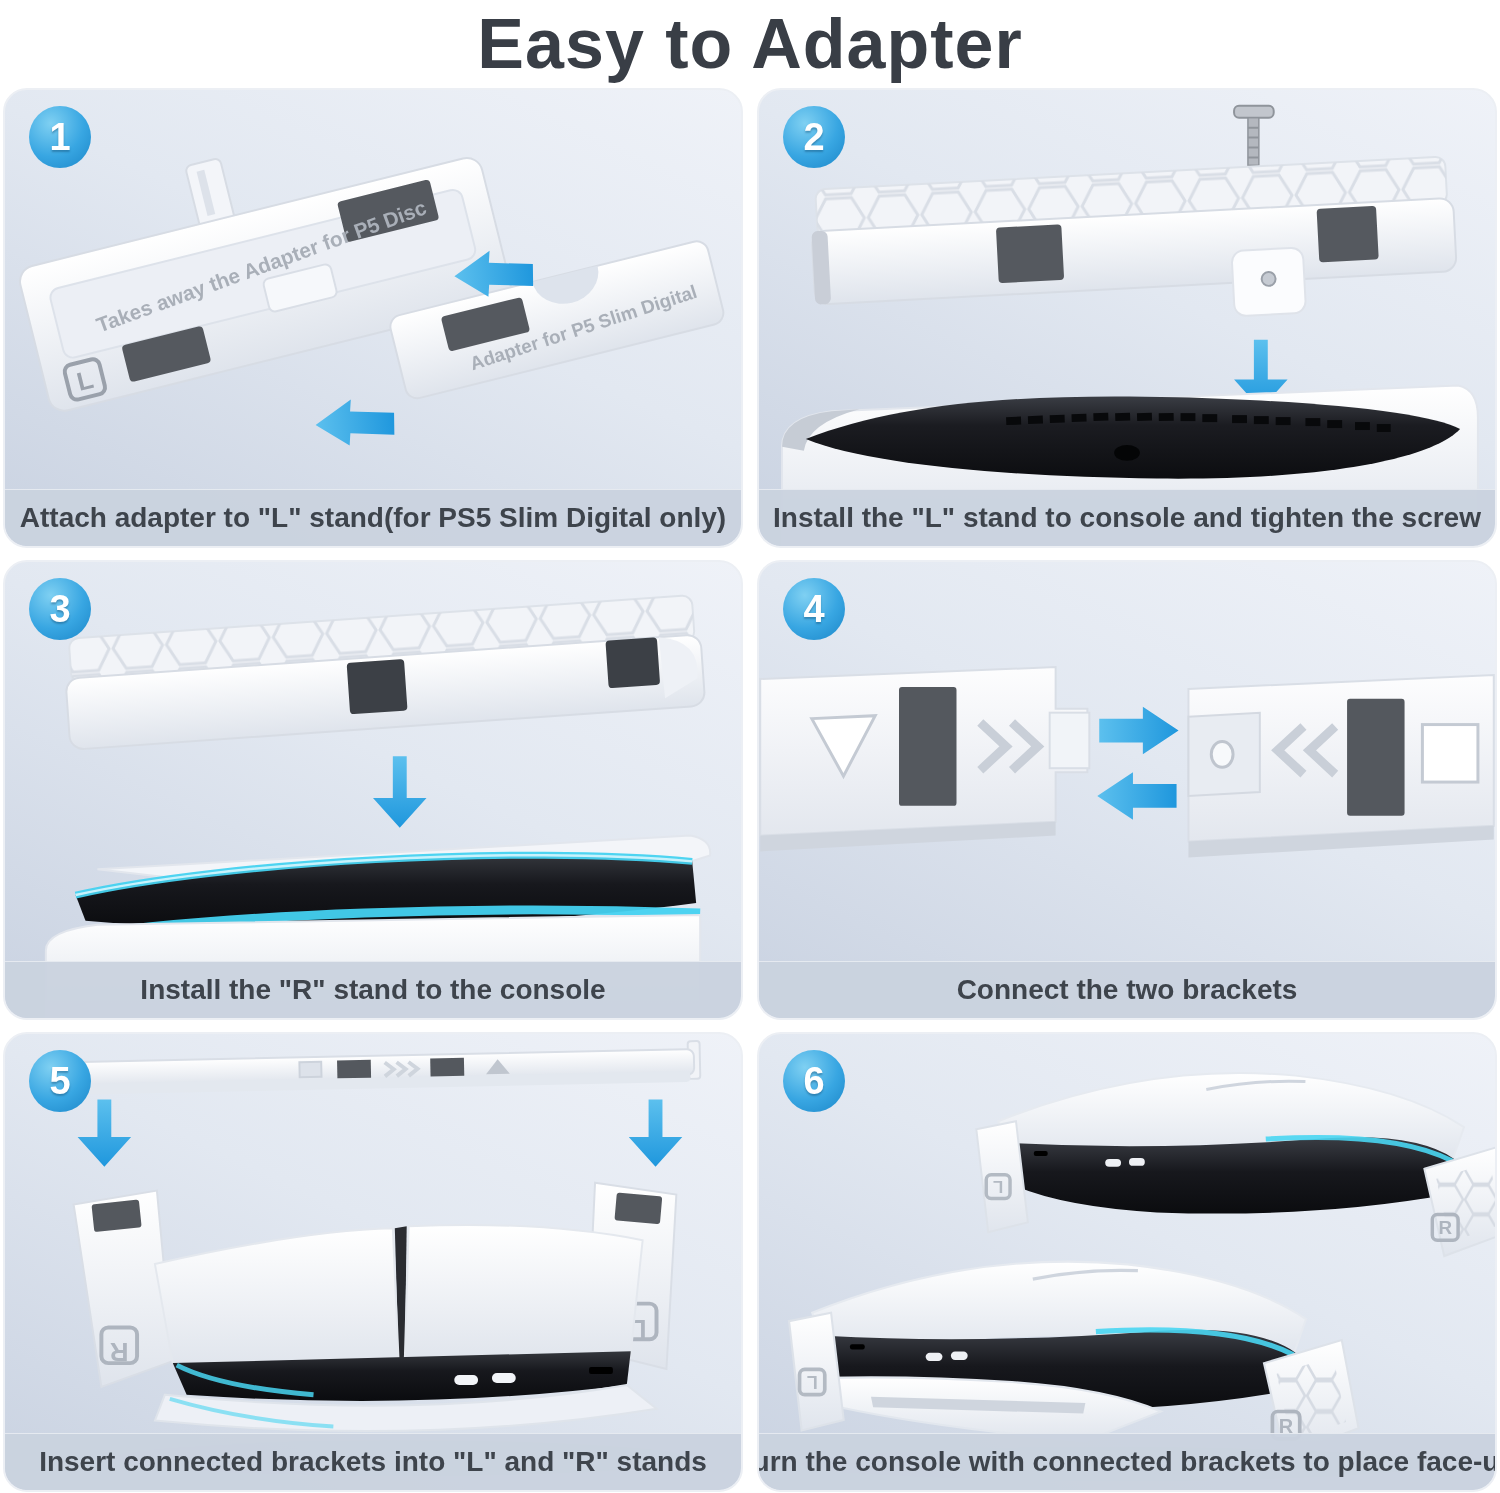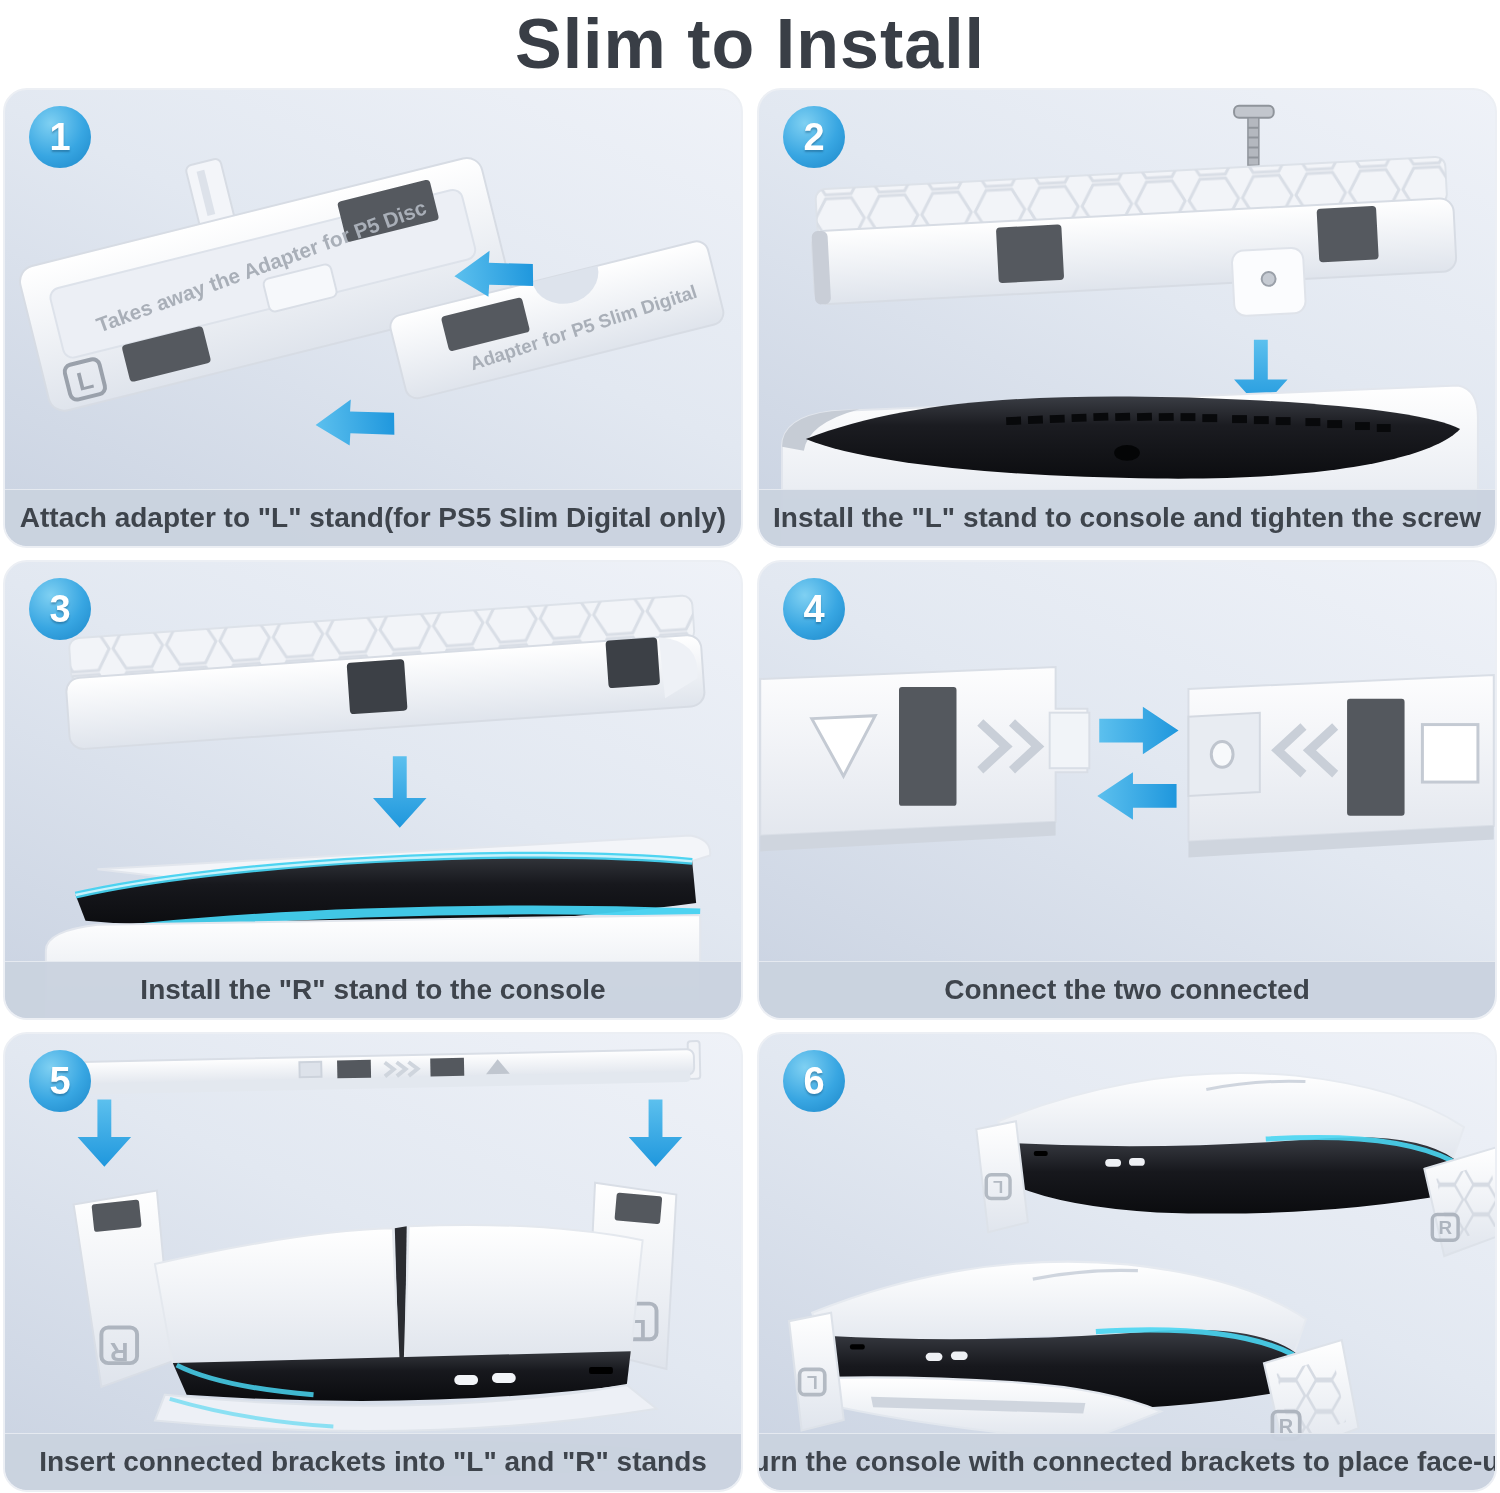--- a/index.html
+++ b/index.html
@@ -21,21 +21,21 @@
            border-radius:0 0 22px 22px;display:flex;align-items:center;justify-content:center;}
   .caption span{font-size:28px;font-weight:bold;color:#3e444c;white-space:nowrap;}
   text{font-family:"Liberation Sans",sans-serif;}
 </style>
 </head>
 <body>
 
 <div class="page">
 
   <div class="title-bar">
-    <h1>Slim to Install</h1>
+    <h1>Easy to Adapter</h1>
   </div>
 
   <div class="grid">
 
     <div class="panel">
       <div class="badge">
         <span>1</span>
       </div>
       <svg viewBox="0 0 740 460">
         <defs>
@@ -240,21 +240,21 @@
             <path d="M580,166 l-26,24 l26,24"></path>
           </g>
           <rect x="592" y="138" width="58" height="118" rx="3" fill="#54585e"></rect>
           <rect x="668" y="164" width="56" height="58" fill="#ffffff" stroke="#c4cad3" stroke-width="3"></rect>
         </g>
 
         <polygon points="342,158 386,158 386,146 422,170 386,194 386,182 342,182" fill="url(#ag4)"></polygon>
         <polygon points="420,224 376,224 376,212 340,236 376,260 376,248 420,248" fill="url(#ag4)"></polygon>
       </svg>
       <div class="caption">
-        <span>Connect the two connected</span>
+        <span>Connect the two brackets</span>
       </div>
     </div>
 
     <div class="panel">
       <div class="badge">
         <span>5</span>
       </div>
       <svg viewBox="0 0 740 460">
         <defs>
           <linearGradient id="wg5" x1="0" y1="0" x2="0" y2="1">

